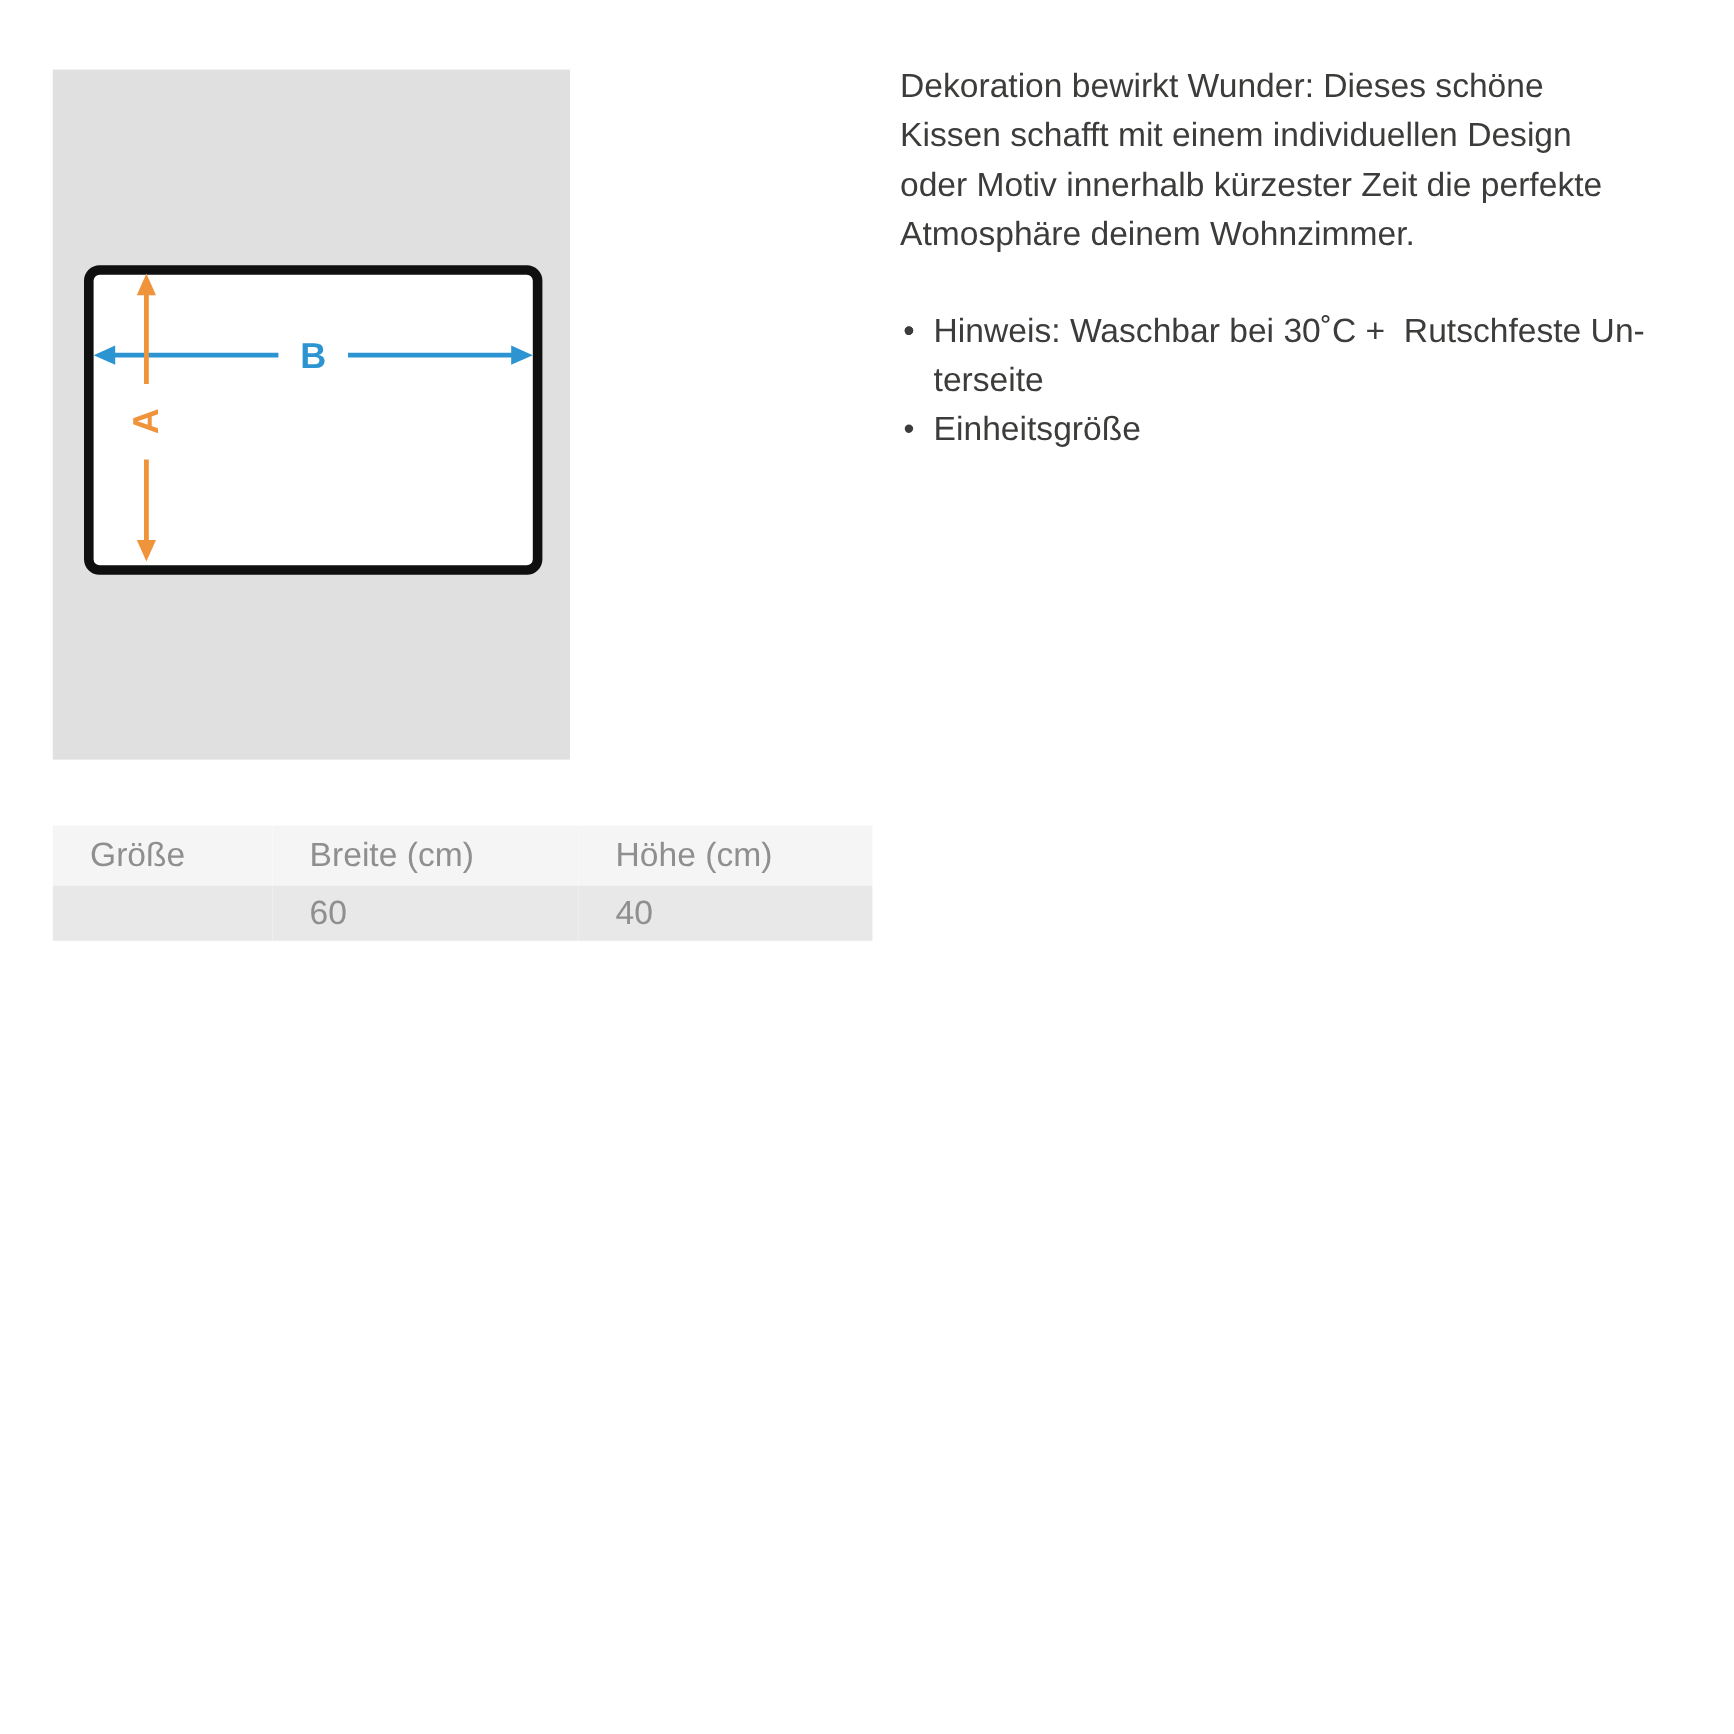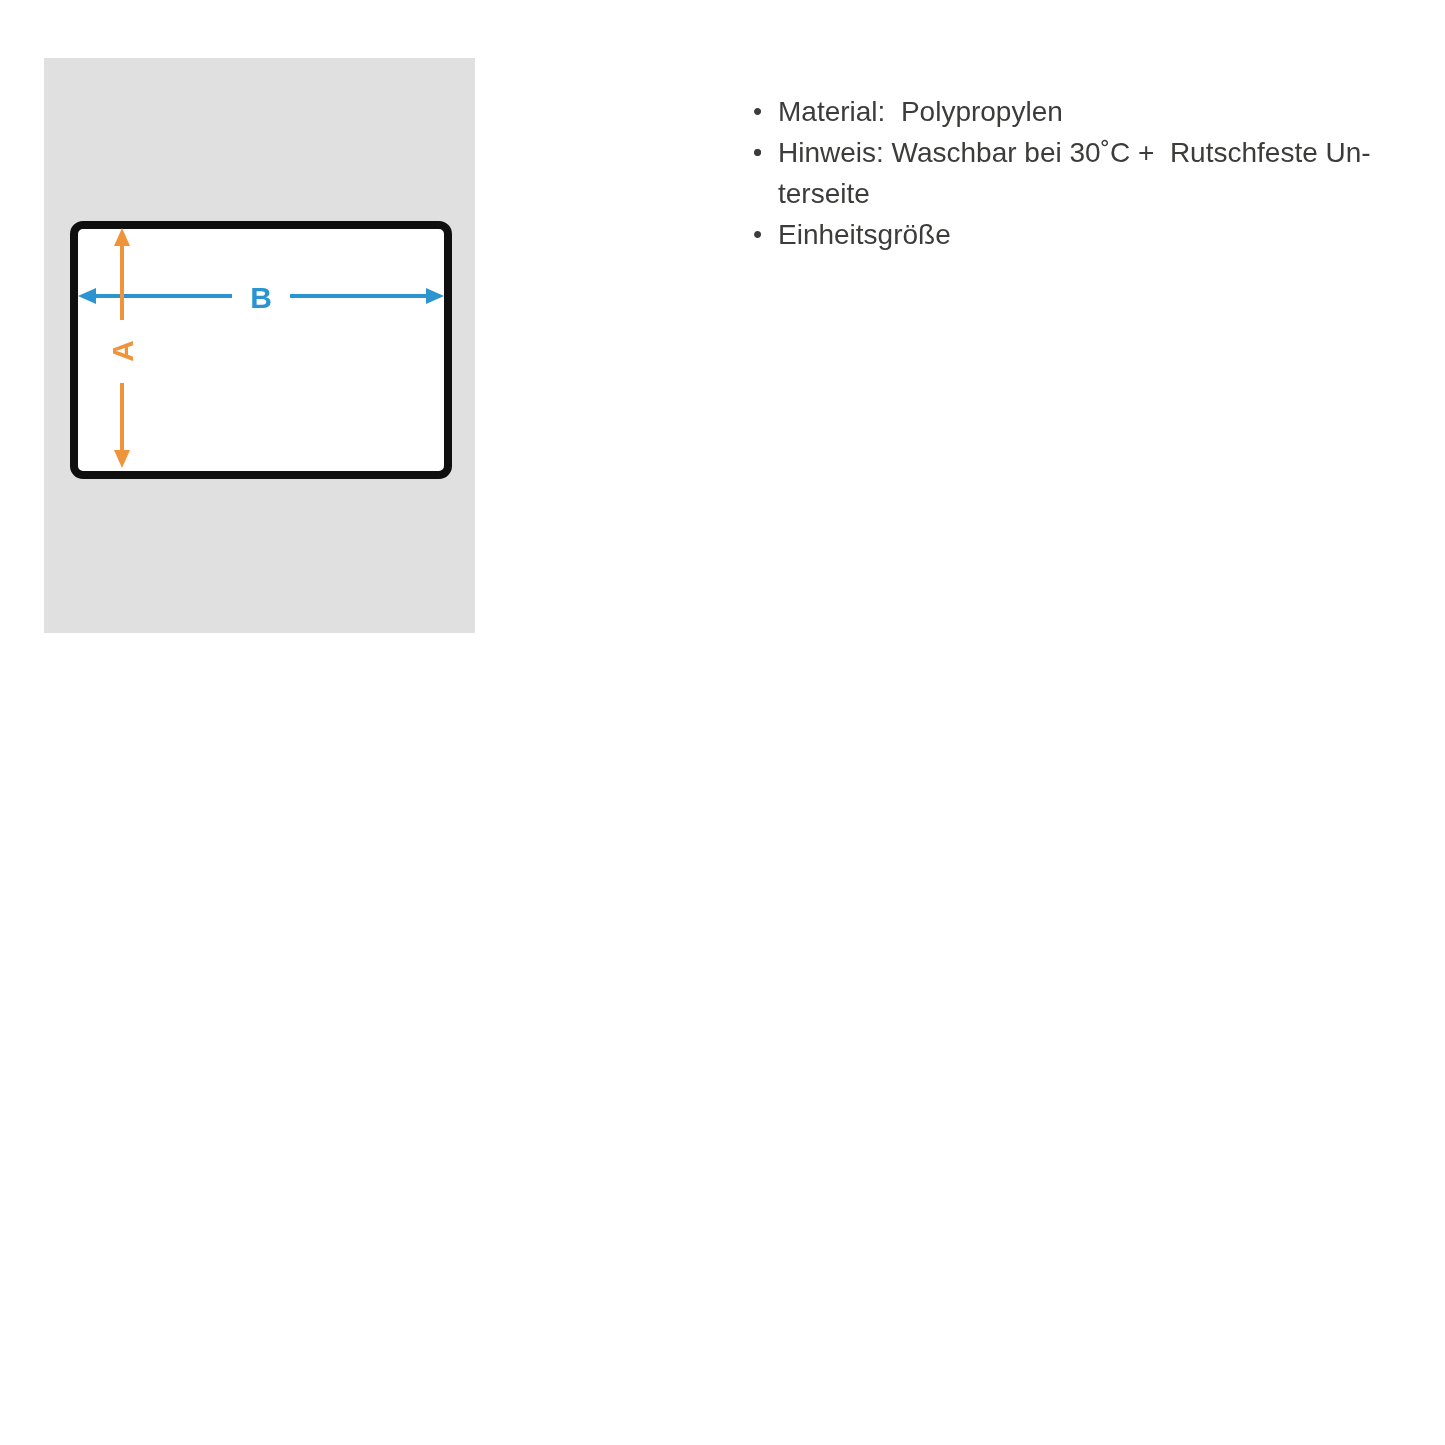--- a/index.html
+++ b/index.html
@@ -100,34 +100,58 @@
         <polygon points="78,170 70,188 86,188" fill="#F0943C"></polygon>
         <line x1="78" y1="184" x2="78" y2="262" stroke="#F0943C"></line>
         <line x1="78" y1="325" x2="78" y2="396" stroke="#F0943C"></line>
         <polygon points="78,410 70,392 86,392" fill="#F0943C"></polygon>
         <text class="dim-label" x="78" y="293" transform="rotate(-90 78 293)" fill="#F0943C">A</text>
       </g>
     </svg>
   </div>
 
   <div class="description">
+    <p>Dekoration bewirkt Wunder: Dieses schöne
+Kissen schafft mit einem individuellen Design
+oder Motiv innerhalb kürzester Zeit die perfekte
+Atmosphäre deinem Wohnzimmer.</p>
     <ul class="feature-list">
       <li>
         <span class="dot">•</span>
-        <span class="feature-text">Material:  Polypropylen</span>
       </li>
       <li>
         <span class="dot">•</span>
       </li>
       <li>
         <span class="dot">•</span>
         <span class="feature-text">Hinweis: Waschbar bei 30˚C +  Rutschfeste Un-
 terseite</span>
       </li>
       <li>
         <span class="dot">•</span>
         <span class="feature-text">Einheitsgröße</span>
       </li>
     </ul>
   </div>
 
+  <table class="size-table">
+    <colgroup>
+      <col style="width:183px">
+      <col style="width:255px">
+      <col style="width:245px">
+    </colgroup>
+    <thead>
+      <tr>
+        <th>Größe</th>
+        <th>Breite (cm)</th>
+        <th>Höhe (cm)</th>
+      </tr>
+    </thead>
+    <tbody>
+      <tr>
+        <td></td>
+        <td>60</td>
+        <td>40</td>
+      </tr>
+    </tbody>
+  </table>
 
 </div>
 
 </body></html>

